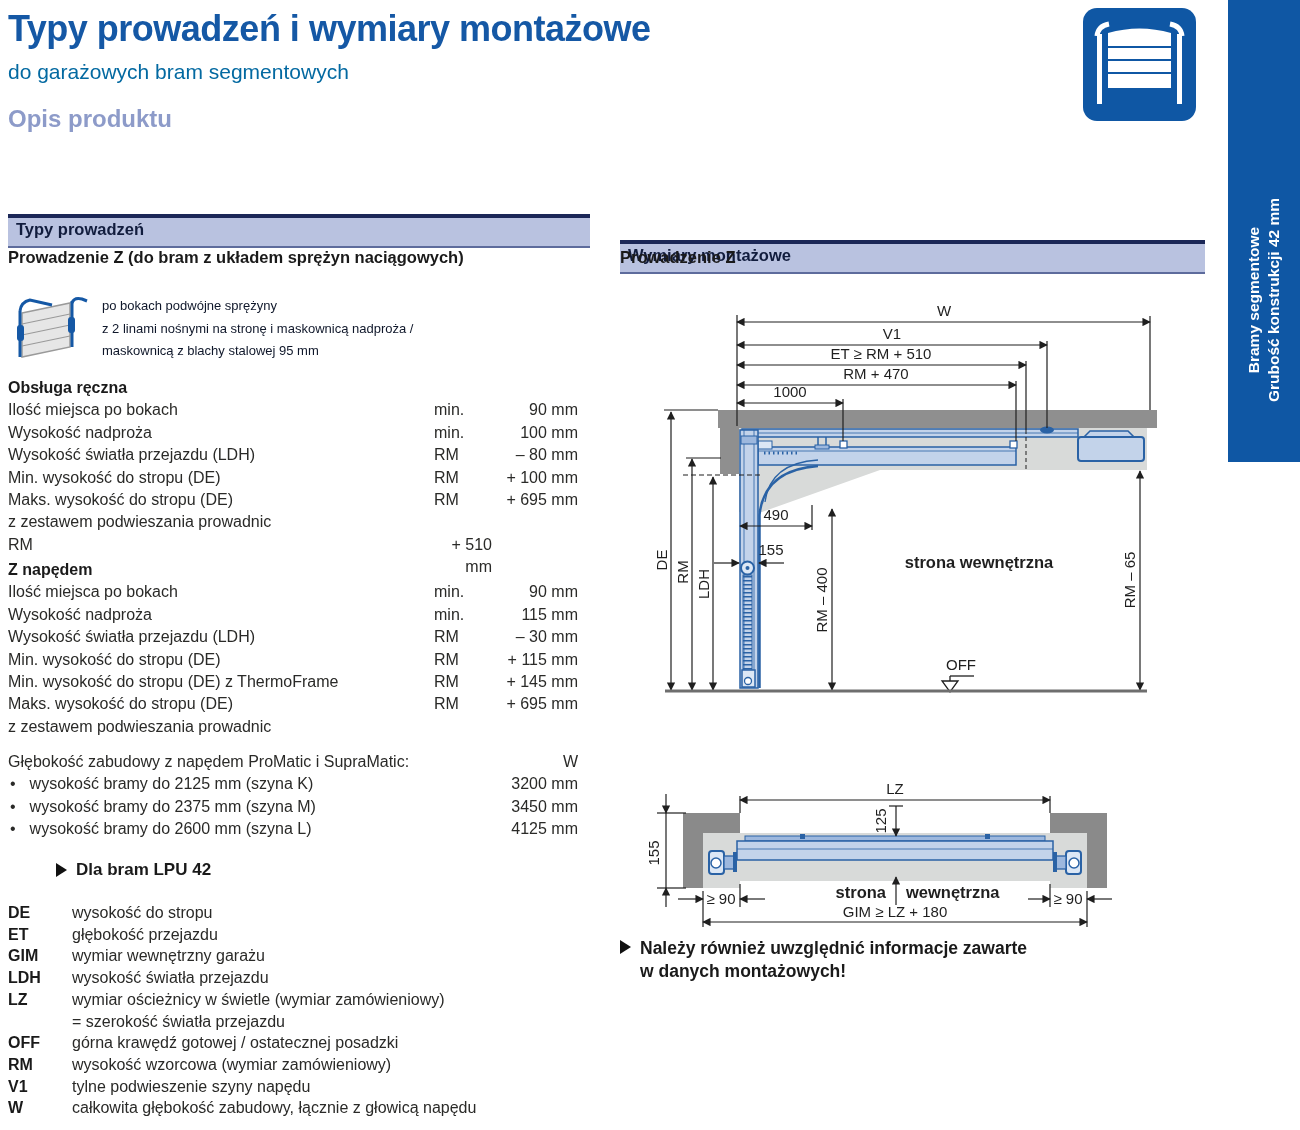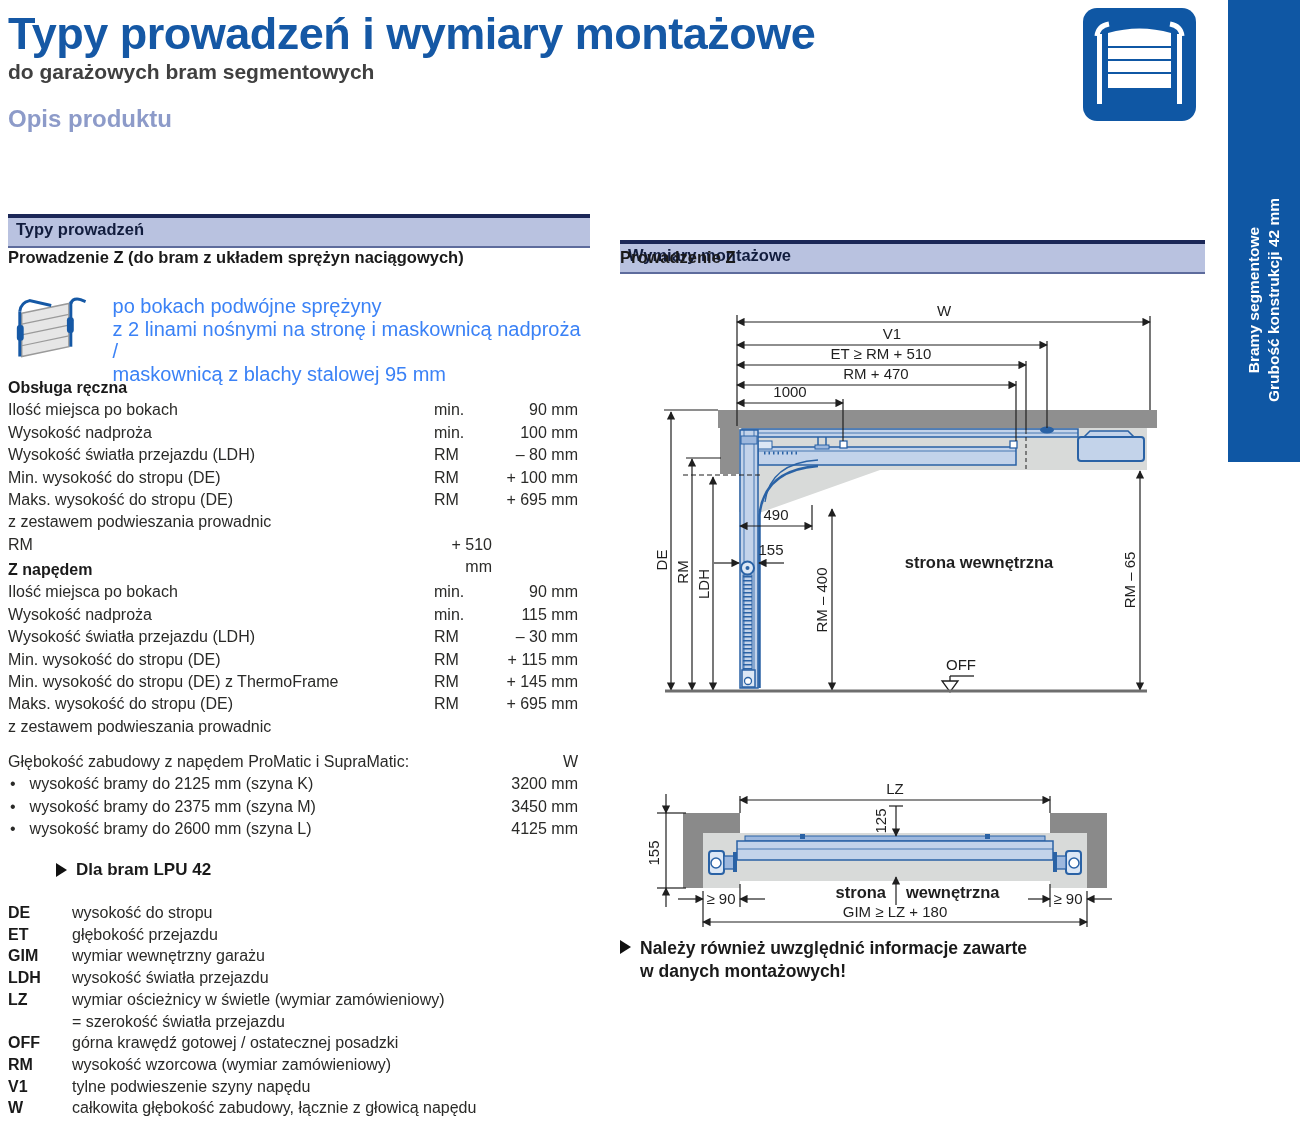--- a/index.html
+++ b/index.html
@@ -1,32 +1,32 @@
 <!DOCTYPE html>
 <html><head>
 <meta charset="utf-8">
 <style>
   html,body{margin:0;padding:0;background:#fff;}
   body{width:1300px;height:1130px;position:relative;font-family:"Liberation Sans",sans-serif;color:#1d1d1b;overflow:hidden;}
   .abs{position:absolute;}
   
-  .h1{left:8px;top:8px;font-size:45px;font-weight:bold;color:#1558a5;letter-spacing:-0.5px;}
-  .h2{left:8px;top:60px;font-size:21px;font-weight:bold;color:#404040;}
+  .h1{left:8px;top:8px;font-size:36px;font-weight:bold;color:#1558a5;letter-spacing:-0.5px;}
+  .h2{left:8px;top:60px;font-size:21px;font-weight:normal;color:#0369a1;}
   .h3{left:8px;top:105px;font-size:24px;font-weight:bold;color:#8d9bc9;}
   
   .bar{background:#b9c2e0;border-top:4px solid #1b2757;border-bottom:2px solid #5d6b9c;
        font-size:16.5px;font-weight:bold;color:#111c3d;padding:2px 8px 3px 8px;box-sizing:border-box;height:34px;}
   #bar-left{left:8px;top:214px;width:582px;}
   #bar-right{left:620px;top:214px;width:585px;margin-top:26px;}
   .subhead{font-size:16.5px;font-weight:bold;color:#1a1a1a;}
   #left-heading{left:8px;top:248px;}
   #right-heading{left:620px;top:248px;}
   
   #intro{left:8px;top:295px;width:575px;display:flex;align-items:flex-start;}
-  #intro .txt{margin-left:26px;font-size:20px;line-height:22.5px;color:#3b82f6;}
+  #intro .txt{margin-left:14px;font-size:13px;line-height:22.5px;color:#0f172a;}
   
   .tblock{left:8px;width:570px;font-size:16px;line-height:22.4px;color:#2a2a28;}
   .tblock .ttitle{font-weight:bold;color:#1a1a1a;}
   .trow{display:grid;grid-template-columns:1fr 58px 86px;}
   .tval{text-align:right;}
   .drow{display:grid;grid-template-columns:1fr 90px;}
   .dval{text-align:right;}
   .bullet{padding-left:2px;}
   .bullet::before{content:"\2022";margin-right:14px;}
   #manual{top:377px;}

